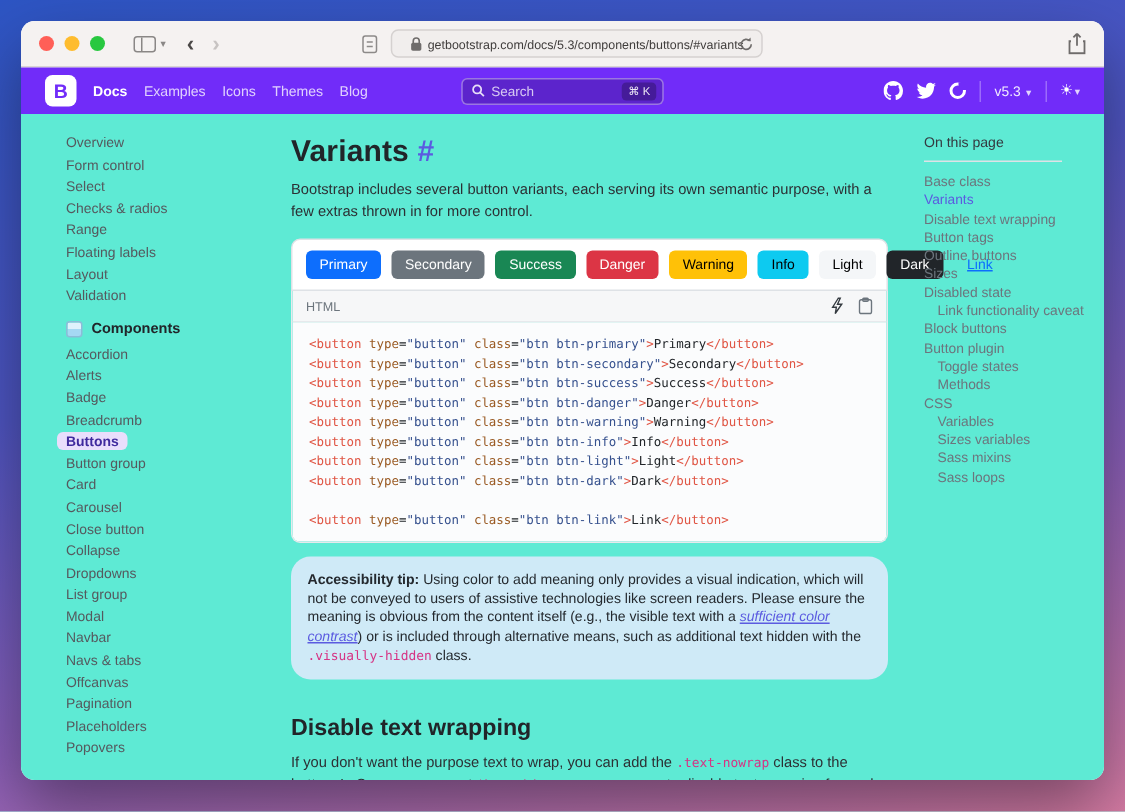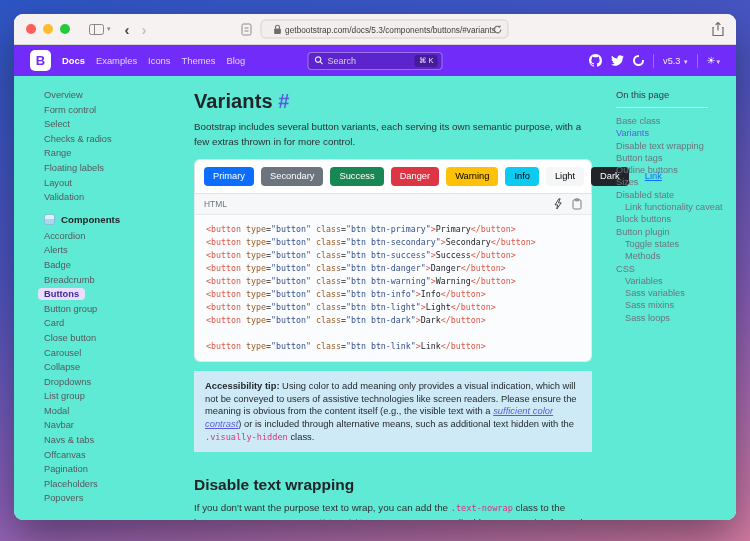--- a/index.html
+++ b/index.html
@@ -69,21 +69,21 @@
     padding:7px 9px; display:flex; align-items:center; gap:7px; background:#fff; }
   .xbtn { font-size:9.3px; padding:4px 9px; border-radius:4px; border:none; white-space:nowrap;
     font-family:"Liberation Sans","DejaVu Sans",sans-serif; cursor:pointer; line-height:1.2; }
   .snippet { width:398px; border:1px solid #e6e9ec; border-top:none; border-radius:0 0 6px 6px; overflow:hidden; }
   .snip-head { background:#f6f7f8; border-bottom:1px solid #e6e9ec; padding:4px 9px;
     display:flex; align-items:center; font-size:8.4px; color:#6c757d;text-align:right; }
   .snip-icons { margin-left:auto; display:flex; gap:9px; align-items:center; color:#343a40; }
   .codebody { background:#fbfcfd; padding:8px 11px; font-family:"DejaVu Sans Mono","Liberation Mono",monospace;
     font-size:8.3px; line-height:13px; }
   .tok-t { color:#e05544; } .tok-a { color:#9a5a23; } .tok-s { color:#36518e; } .tok-p { color:#212529; }
-  .callout { margin-top:9px; width:398px; background:#cfeaf7; border-radius:1px; padding:9px 11px;
+  .callout { margin-top:9px; width:398px; background:#cfeaf7; border-radius:13px; padding:9px 11px;
     font-size:9.4px; line-height:12.6px; color:#24292e; }
   .callout b { font-weight:bold; }
   .inline-code { font-family:"DejaVu Sans Mono","Liberation Mono",monospace; font-size:8.6px; color:#d63384; }
   .txt-link { color:#5b5be0; text-decoration:underline; font-style:italic; cursor:pointer; }
   h2 { font-size:15.5px; font-weight:600; margin-top:24px; }
   .para { font-size:9.8px; line-height:14.5px; margin-top:7px; width:398px; color:#2c3034; }
   
   .toc { margin-left:32px; padding-top:13px; width:120px; }
   .toc-title { font-size:9.4px; color:#343a40; }
   .toc hr { border:none; border-top:1px solid #dee2e6; margin:7px 0 7px; width:92px; }
@@ -180,22 +180,22 @@
         <span>Components</span>
       </div>
       <ul id="side-comp">
           <li><span>Accordion</span></li>
           <li><span>Alerts</span></li>
           <li><span>Badge</span></li>
           <li><span>Breadcrumb</span></li>
           <li class="active"><span>Buttons</span></li>
           <li><span>Button group</span></li>
           <li><span>Card</span></li>
+          <li><span>Carousel</span></li>
           <li><span>Close button</span></li>
-          <li><span>Carousel</span></li>
           <li><span>Collapse</span></li>
           <li><span>Dropdowns</span></li>
           <li><span>List group</span></li>
           <li><span>Modal</span></li>
           <li><span>Navbar</span></li>
           <li><span>Navs &amp; tabs</span></li>
           <li><span>Offcanvas</span></li>
           <li><span>Pagination</span></li>
           <li><span>Placeholders</span></li>
           <li><span>Popovers</span></li>
@@ -266,20 +266,20 @@
           <li class="">Outline buttons</li>
           <li class="">Sizes</li>
           <li class="">Disabled state</li>
           <li class="indent ">Link functionality caveat</li>
           <li class="">Block buttons</li>
           <li class="">Button plugin</li>
           <li class="indent ">Toggle states</li>
           <li class="indent ">Methods</li>
           <li class="">CSS</li>
           <li class="indent ">Variables</li>
-          <li class="indent ">Sass variables</li>
+          <li class="indent ">Sizes variables</li>
           <li class="indent ">Sass mixins</li>
           <li class="indent ">Sass loops</li>
         </ul>
     </div>
 
   </div>
 </div>
 
 </body></html>

